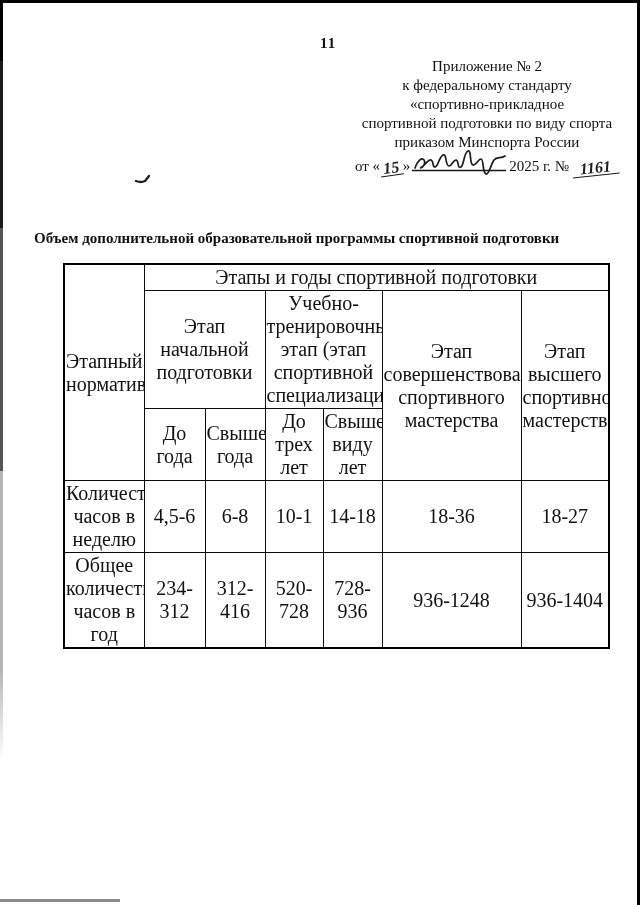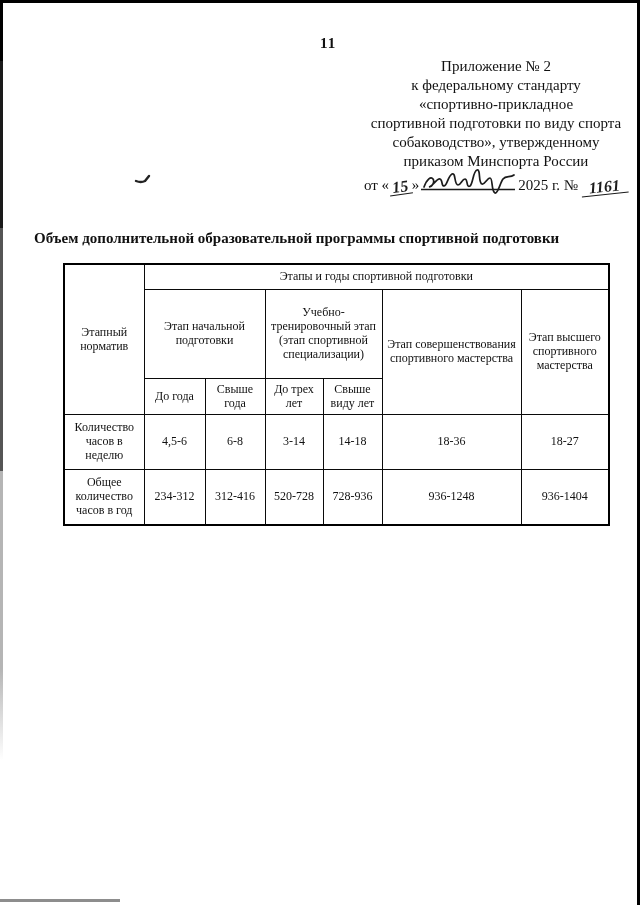--- a/index.html
+++ b/index.html
@@ -11,38 +11,38 @@
   .edge-top{position:absolute;left:0;top:0;width:640px;height:3px;background:#000;}
   .edge-right{position:absolute;left:637px;top:0;width:3px;height:905px;background:#000;}
   .edge-left{position:absolute;left:0;top:0;width:3px;height:760px;
     background:linear-gradient(180deg,#000 0 8%,#1a1a1a 8% 30%,#555 30% 62%,#b5b5b5 62% 88%,rgba(180,180,180,0) 100%);}
   .bottom-line{position:absolute;left:0;top:899px;width:120px;height:3px;background:#8d8d8d;}
   .pen-mark{position:absolute;left:134px;top:170px;width:18px;height:16px;}
   
   .page-number{position:absolute;left:320px;top:35px;width:48px;
     font-size:15px;font-weight:bold;letter-spacing:1px;}
   
-  .appendix{position:absolute;left:364px;top:57px;width:264px;text-align:center;
+  .appendix{position:absolute;left:355px;top:57px;width:264px;text-align:center;
     font-size:15px;line-height:19px;}
   .date-line{display:flex;justify-content:center;align-items:flex-end;height:24px;white-space:nowrap;font-family:Liberation Serif, serif;}
   .hand{font-style:italic;font-weight:bold;color:#1c1c1c;font-size:16px;}
   .hand-day{display:inline-block;width:26px;border-bottom:1.4px solid #1a1a1a;
     transform:rotate(-8deg);text-align:center;line-height:15px;}
   .hand-month{display:inline-block;margin:0 1px -4px 2px;}
   .hand-number{display:inline-block;width:54px;border-bottom:1.4px solid #1a1a1a;
     transform:rotate(-6deg);text-align:center;line-height:15px;margin-left:3px;}
   
   .doc-title{position:absolute;left:34px;top:229px;width:572px;text-align:left;
     font-size:15px;font-weight:bold;line-height:18px;}
   
   table.volume{position:absolute;left:63px;top:263px;width:545px;
     border-collapse:collapse;table-layout:fixed;}
   table.volume td{
     border:1.6px solid #0a0a0a;text-align:center;vertical-align:middle;
-    font-size:12px;line-height:1.15;padding:1px 1px;overflow:hidden;
+    font-size:20px;line-height:1.15;padding:1px 1px;overflow:hidden;
   }
   table.volume{border:2px solid #000;}
   tr.r1 td{height:22px;}
   tr.r2 td{height:86px;}
   tr.r3 td{height:33px;}
   tr.r4 td{height:52px;}
   tr.r5 td{height:52px;margin-top:12px;}
 </style>
 </head>
 <body>
@@ -55,21 +55,20 @@
   <path d="M2 11 q5 2 9 0 l4 -5" stroke="#222" stroke-width="2.4" fill="none" stroke-linecap="round"></path>
 </svg>
 
 <div class="page-number">11</div>
 
 <div class="appendix">
   <div>Приложение № 2</div>
   <div>к федеральному стандарту</div>
   <div>«спортивно-прикладное</div>
   <div>спортивной подготовки по виду спорта</div>
-  <div>собаководство», утвержденному</div>
   <div>приказом Минспорта России</div>
   <div class="date-line">
     <span>от «</span>
     <span class="hand hand-day">15</span>
     <span>»</span>
     <span class="hand-month" title="декабря">
       <svg width="96" height="28" viewBox="0 0 96 28">
         <line x1="0" y1="23.5" x2="94" y2="23.5" stroke="#1a1a1a" stroke-width="1.3"></line>
         <path d="M3 21 C6 13, 10 10, 12 13 C14 16, 11 21, 8 21 C12 20, 16 12, 19 13
                  C22 14, 20 20, 23 20 C26 20, 27 10, 31 8 C35 6, 33 19, 37 19
@@ -109,21 +108,21 @@
   <tr class="r3">
     <td>До года</td>
     <td>Свыше года</td>
     <td>До трех лет</td>
     <td>Свыше виду лет</td>
   </tr>
   <tr class="r4">
     <td>Количество часов в неделю</td>
     <td>4,5-6</td>
     <td>6-8</td>
-    <td>3-14</td>
+    <td>10-1</td>
     <td>14-18</td>
     <td>18-36</td>
     <td>18-27</td>
   </tr>
   <tr class="r5">
     <td>Общее количество часов в год</td>
     <td>234-312</td>
     <td>312-416</td>
     <td>520-728</td>
     <td>728-936</td>

